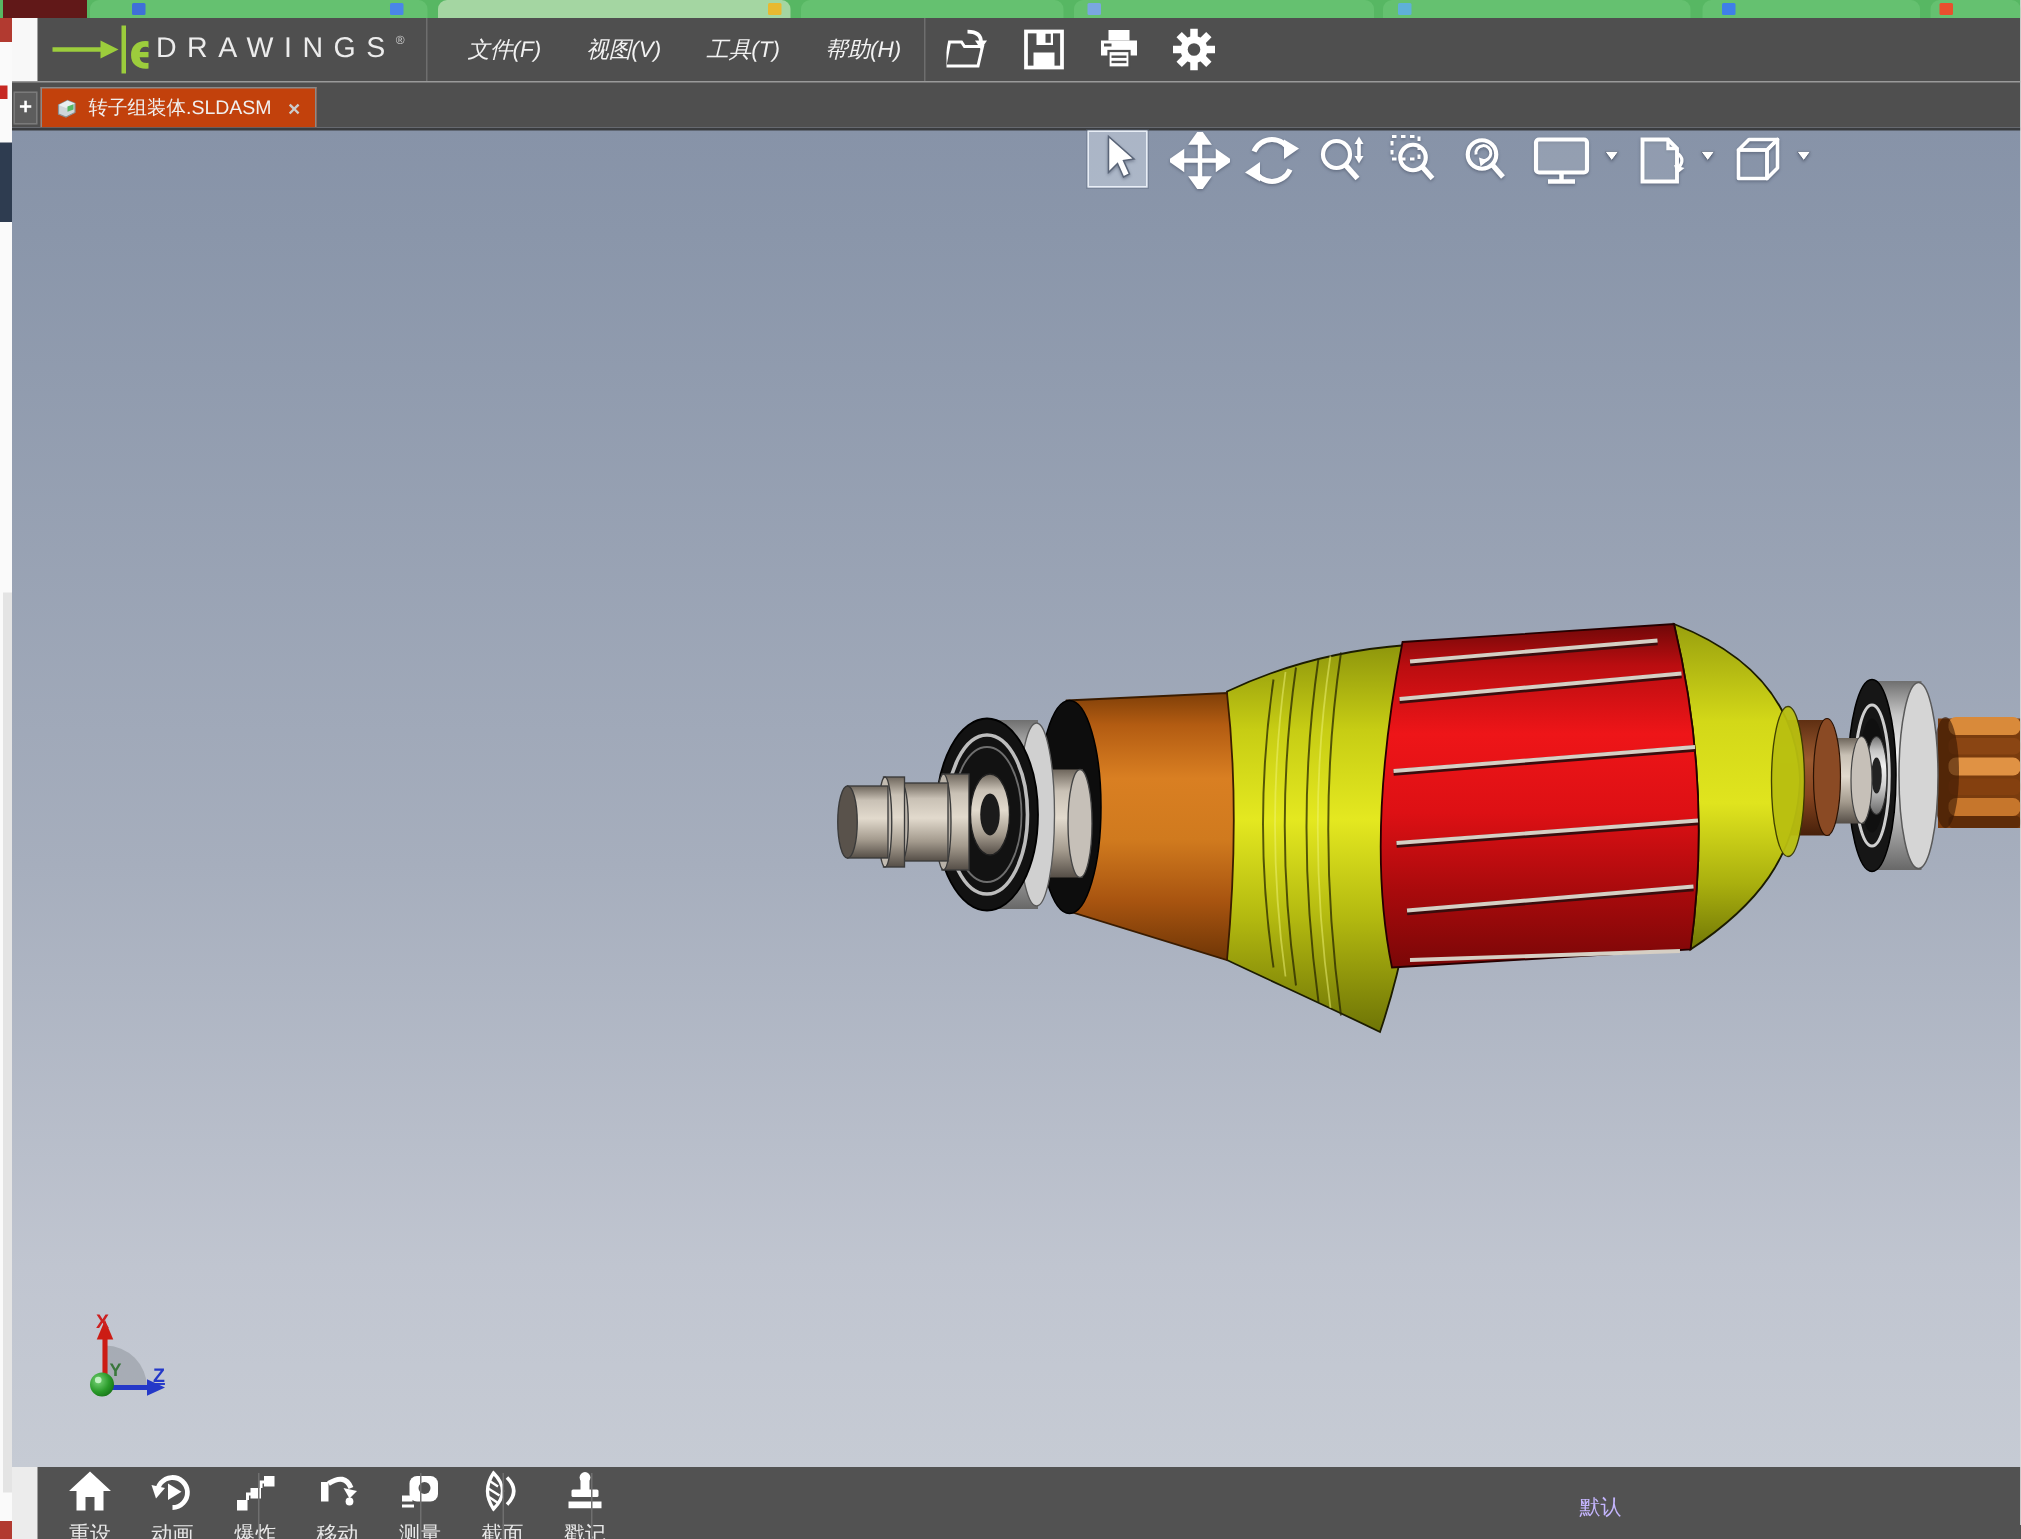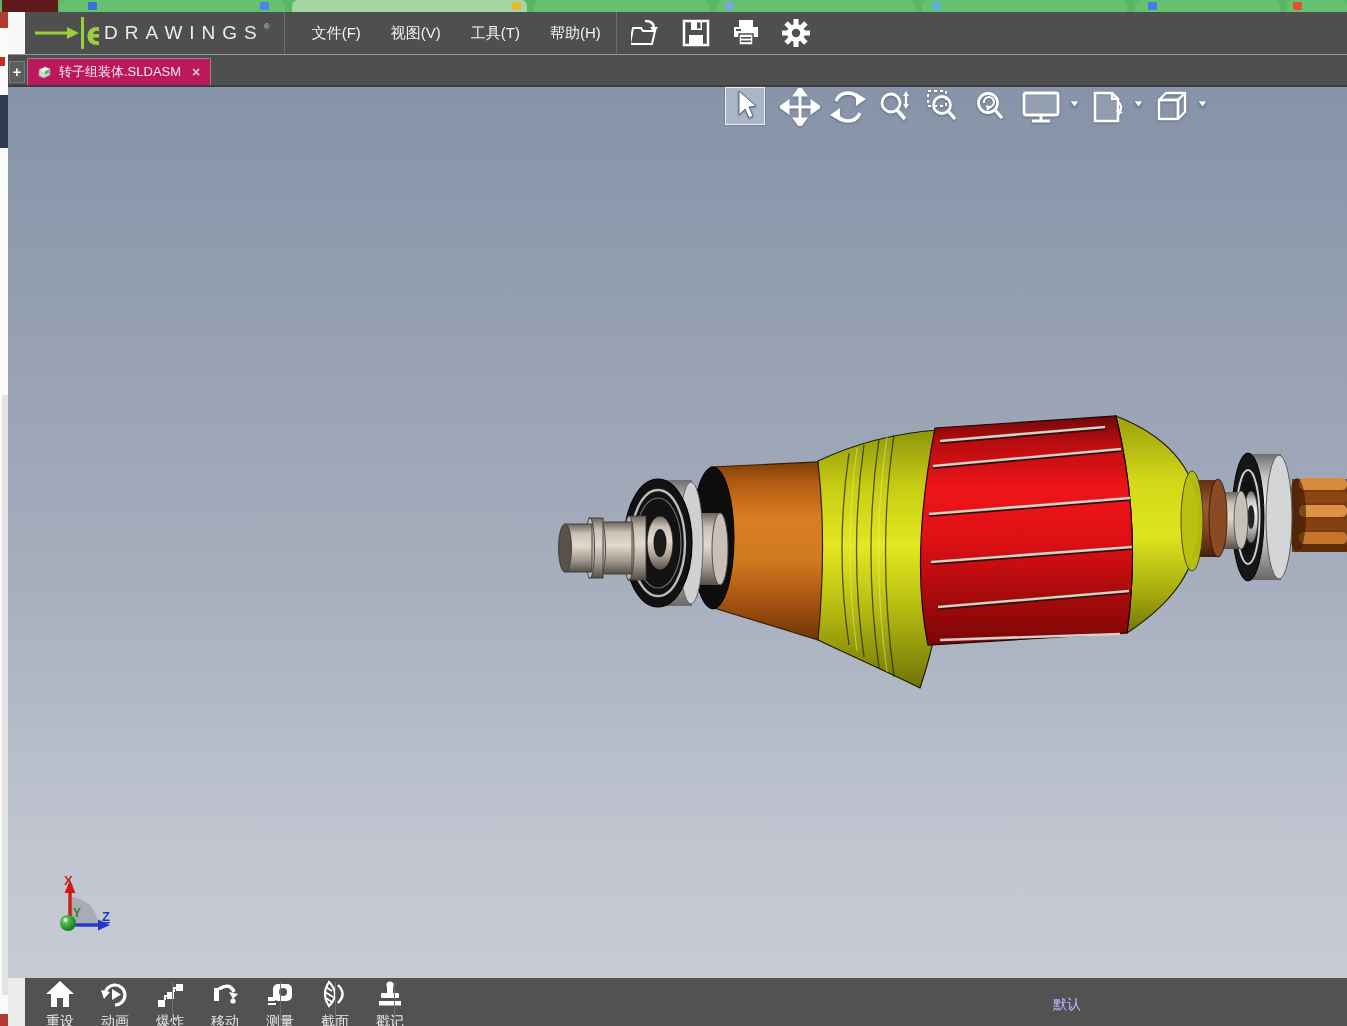--- a/index.html
+++ b/index.html
@@ -20,31 +20,31 @@
   .menu-gap{position:absolute;left:8px;top:12px;width:17px;height:42px;background:#f8f8f8;}
   .bottom-gap{position:absolute;left:8px;top:978px;width:17px;height:48px;background:#ececec;}
 
   
   .menubar{position:absolute;left:25px;top:12px;width:1322px;height:42px;background:#4f4f4f;
            display:flex;align-items:center;}
   .logo{display:flex;align-items:center;height:100%;padding:0 14px 0 8px;}
   .brand-name{color:#ececec;font-size:19px;letter-spacing:7px;margin-left:5px;}
   .brand-reg{color:#cfcfcf;font-size:8px;vertical-align:super;position:relative;top:-7px;}
   .vsep{width:1px;height:42px;background:#6e6e6e;}
-  .menus{display:flex;align-items:flex-start;height:100%;padding-left:12px;}
+  .menus{display:flex;align-items:flex-start;height:100%;padding-left:12px;font-style:italic;}
   .menu-item{color:#f2f2f2;font-size:15px;padding:0 15px;height:100%;display:flex;align-items:center;cursor:default;}
   .quick-icons{display:flex;align-items:center;height:100%;padding-left:14px;gap:20px;}
   .qicon{width:30px;height:30px;display:flex;align-items:center;justify-content:center;}
 
   
   .tabbar{position:absolute;left:8px;top:54px;width:1339px;height:31px;background:#4f4f4f;
           border-top:1px solid #9a9a9a;display:flex;align-items:flex-end;}
   .newtab{width:16px;height:22px;margin:0 2px 2px 1px;background:#5d5d5d;border:1px solid #7a7a7a;
           color:#fff;font-size:15px;line-height:19px;text-align:center;font-weight:bold;}
-  .tab{height:27px;margin-bottom:0;background:#be185d;border:1px solid #8a8a8a;border-bottom:none;
+  .tab{height:27px;margin-bottom:0;background:#c2410c;border:1px solid #8a8a8a;border-bottom:none;
        display:flex;align-items:center;padding:0 10px 0 8px;gap:7px;}
   .tab-label{color:#f0f0f0;font-size:13px;}
   .tab-close{color:#cccccc;font-size:14px;font-weight:bold;padding-left:4px;}
 
   
   .viewport{position:absolute;left:8px;top:85px;width:1339px;height:893px;
             background:linear-gradient(180deg,#8793a8 0%,#8a96aa 8%,#a6aebd 55%,#c0c5d0 85%,#c6cbd4 100%);}
   .vp-shadow{position:absolute;left:0;top:0;width:100%;height:2px;background:rgba(45,45,45,.85);}
 
   

